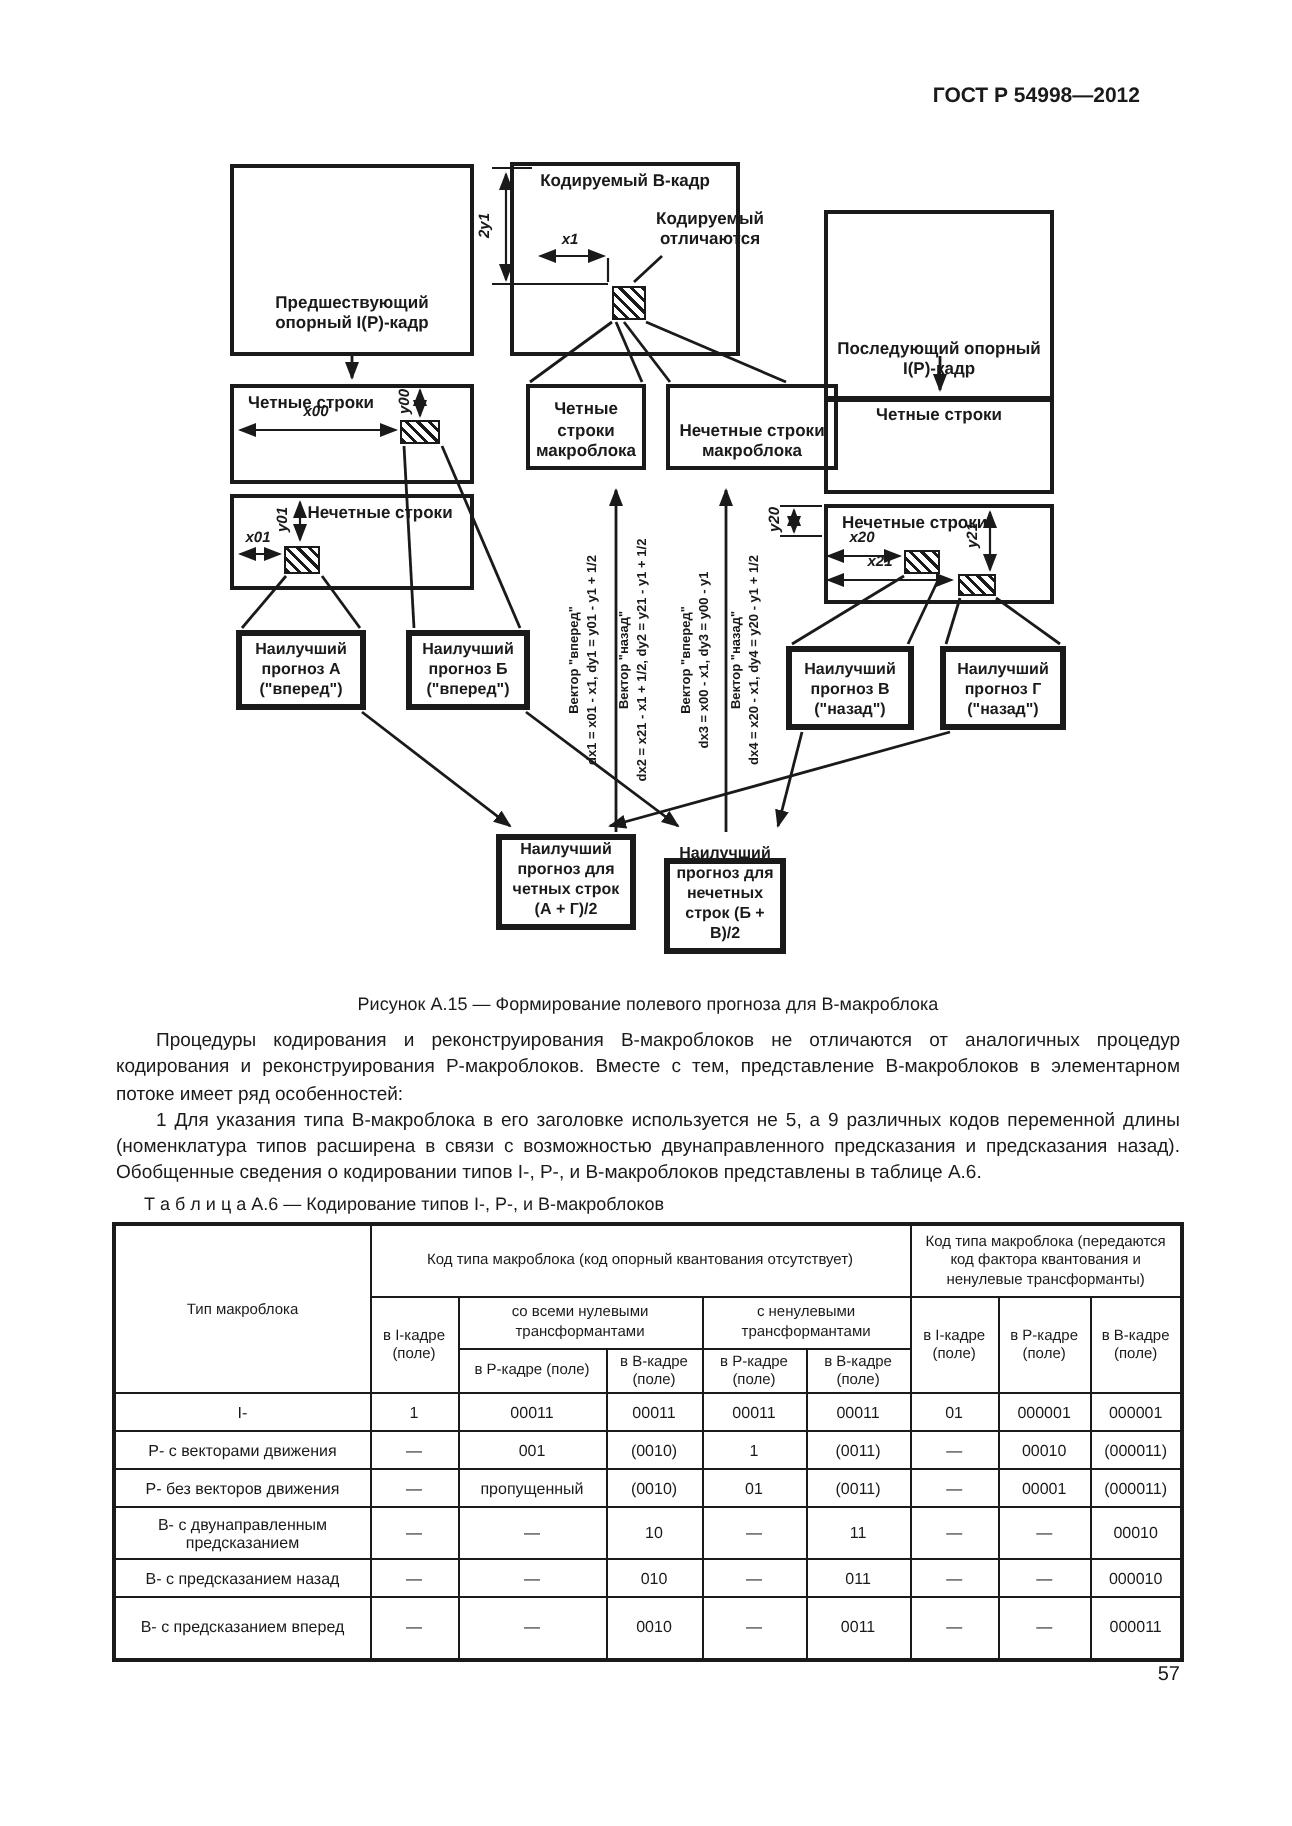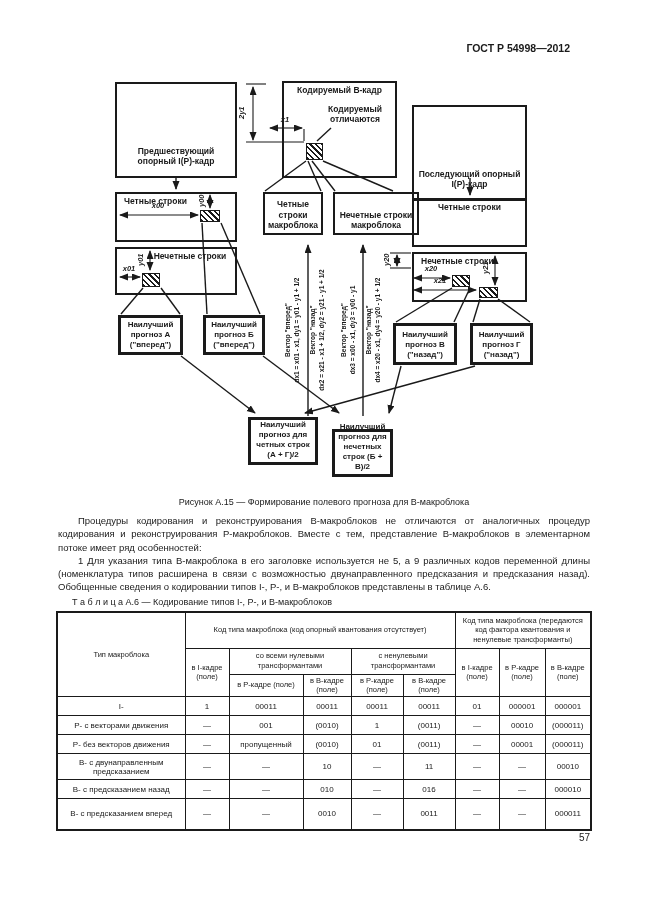--- a/index.html
+++ b/index.html
@@ -48,21 +48,21 @@
 </head>
 <body>
 
 <div class="page">
 
   <div class="gost-header">ГОСТ Р 54998—2012</div>
 
   <div class="box btm" style="left:115px;top:82px;width:122px;height:96px;">
     <span>Предшествующий опорный I(P)-кадр</span>
   </div>
-  <div class="box top" style="left:282px;top:81px;width:115px;height:97px;">
+  <div class="box top" style="left:255px;top:81px;width:115px;height:97px;">
     <span>Кодируемый В-кадр</span>
   </div>
   <div class="box btm" style="left:412px;top:82px;width:115px;height:96px;margin-top:23px;">
     <span>Последующий опорный I(P)-кадр</span>
   </div>
   <div class="freelabel" style="left:323px;top:104px;width:64px;">Кодируемый отличаются</div>
 
   <div class="box topleft" style="left:115px;top:192px;width:122px;height:50px;">
     <span>Четные строки</span>
   </div>
@@ -271,21 +271,21 @@
       <td>—</td>
       <td>—</td>
       <td>00010</td>
     </tr>
     <tr class="r5">
       <td>B- с предсказанием назад</td>
       <td>—</td>
       <td>—</td>
       <td>010</td>
       <td>—</td>
-      <td>016</td>
+      <td>011</td>
       <td>—</td>
       <td>—</td>
       <td>000010</td>
     </tr>
     <tr class="r6">
       <td>B- с предсказанием вперед</td>
       <td>—</td>
       <td>—</td>
       <td>0010</td>
       <td>—</td>

